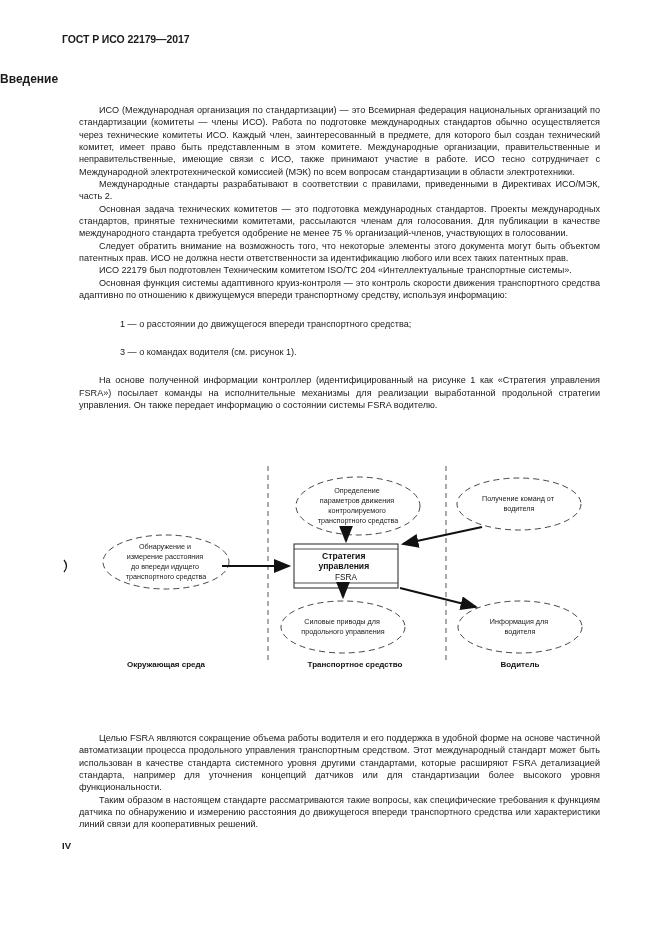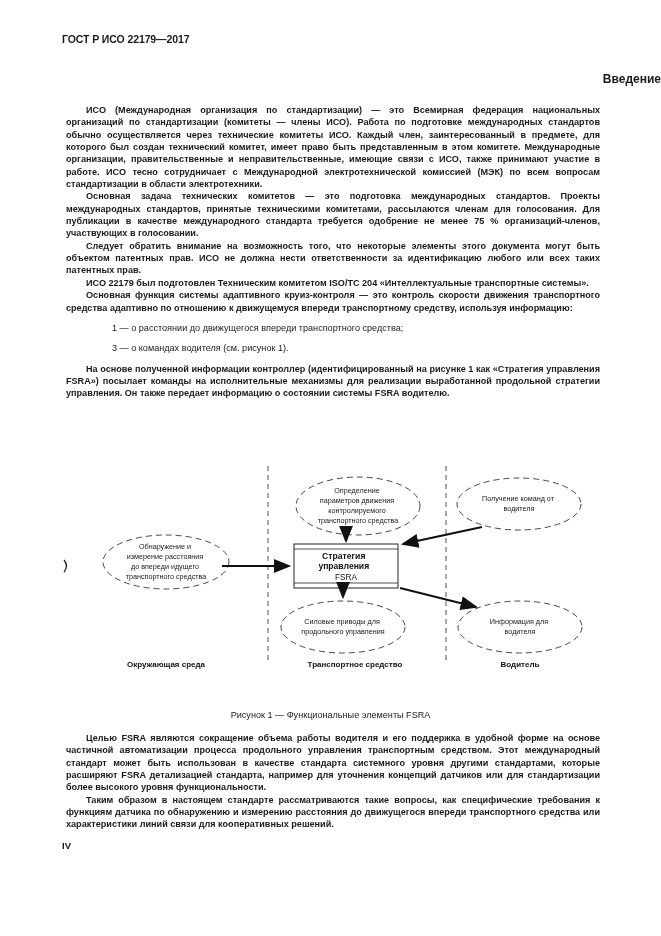--- a/index.html
+++ b/index.html
@@ -13,37 +13,36 @@
   .page { position:absolute; inset:0;padding-left:8px; }
 
   .running-head {
     position:absolute; left:62px; top:33px;
     font-size:10.5px; font-weight:bold; letter-spacing:-0.1px;
     white-space:nowrap;
   }
 
   .doc-title {
     position:absolute; left:0; right:0; top:64px;
-    text-align:right; font-size:12px; font-weight:bold;
+    text-align:left; font-size:12px; font-weight:bold;
   }
 
   .body-col {
     position:absolute; left:62px; top:104px; width:538px;
   }
   p.para {
-    margin:0 0 0 4px;
+    margin:0 0 0 17px;
     font-size:9.1px;
     line-height:12.35px;
     text-align:justify;
     text-indent:20px;
     hyphens:none;
-    font-weight:bold;
   }
   p.listitem {
-    margin:8px; font-size:9.1px; line-height:12.35px;
+    margin:16px; font-size:9.1px; line-height:12.35px;
     text-align:left; text-indent:42px;
   }
 
   
   .figure {
     position:absolute; left:62px; top:464px; width:538px; height:222px;
   }
   .figure svg { display:block; }
 
   .fig-caption {
@@ -65,20 +64,21 @@
 <body>
 
 <div class="page">
 
   <div class="running-head">ГОСТ Р ИСО 22179—2017</div>
 
   <h1 class="doc-title">Введение</h1>
 
   <div class="body-col">
     <p class="para">ИСО (Международная организация по стандартизации) — это Всемирная федерация национальных организаций по стандартизации (комитеты — члены ИСО). Работа по подготовке международных стандартов обычно осуществляется через технические комитеты ИСО. Каждый член, заинтересованный в предмете, для которого был создан технический комитет, имеет право быть представленным в этом комитете. Международные организации, правительственные и неправительственные, имеющие связи с ИСО, также принимают участие в работе. ИСО тесно сотрудничает с Международной электротехнической комиссией (МЭК) по всем вопросам стандартизации в области электротехники.</p>
+    <p class="para">Международные стандарты разрабатывают в соответствии с правилами, приведенными в Директивах ИСО/МЭК, часть 2.</p>
     <p class="para">Основная задача технических комитетов — это подготовка международных стандартов. Проекты международных стандартов, принятые техническими комитетами, рассылаются членам для голосования. Для публикации в качестве международного стандарта требуется одобрение не менее 75 % организаций-членов, участвующих в голосовании.</p>
     <p class="para">Следует обратить внимание на возможность того, что некоторые элементы этого документа могут быть объектом патентных прав. ИСО не должна нести ответственности за идентификацию любого или всех таких патентных прав.</p>
     <p class="para">ИСО 22179 был подготовлен Техническим комитетом ISO/TC 204 «Интеллектуальные транспортные системы».</p>
     <p class="para">Основная функция системы адаптивного круиз-контроля — это контроль скорости движения транспортного средства адаптивно по отношению к движущемуся впереди транспортному средству, используя информацию:</p>
     <p class="listitem">1 — о расстоянии до движущегося впереди транспортного средства;</p>
     <p class="listitem">3 — о командах водителя (см. рисунок 1).</p>
     <p class="para">На основе полученной информации контроллер (идентифицированный на рисунке 1 как «Стратегия управления FSRA») посылает команды на исполнительные механизмы для реализации выработанной продольной стратегии управления. Он также передает информацию о состоянии системы FSRA водителю.</p>
   </div>
 
   <div class="figure">
@@ -143,21 +143,20 @@
       <line x1="338" y1="124" x2="414" y2="143" stroke="#111" stroke-width="2.2" marker-end="url(#ah)"></line>
 
       <path d="M2,96 q5,6 0,12" fill="none" stroke="#111" stroke-width="1.2"></path>
 
       <text x="104" y="203" text-anchor="middle" style="font-size:8px;font-weight:bold" fill="#111">Окружающая среда</text>
       <text x="293" y="203" text-anchor="middle" style="font-size:8px;font-weight:bold" fill="#111">Транспортное средство</text>
       <text x="458" y="203" text-anchor="middle" style="font-size:8px;font-weight:bold" fill="#111">Водитель</text>
     </svg>
   </div>
 
-  <div class="fig-caption">Рисунок 1 — Функциональные элементы FSRA</div>
 
   <div class="after-fig">
     <p class="para">Целью FSRA являются сокращение объема работы водителя и его поддержка в удобной форме на основе частичной автоматизации процесса продольного управления транспортным средством. Этот международный стандарт может быть использован в качестве стандарта системного уровня другими стандартами, которые расширяют FSRA детализацией стандарта, например для уточнения концепций датчиков или для стандартизации более высокого уровня функциональности.</p>
     <p class="para">Таким образом в настоящем стандарте рассматриваются такие вопросы, как специфические требования к функциям датчика по обнаружению и измерению расстояния до движущегося впереди транспортного средства или характеристики линий связи для кооперативных решений.</p>
   </div>
 
   <div class="folio">IV</div>
 
 </div>
 

